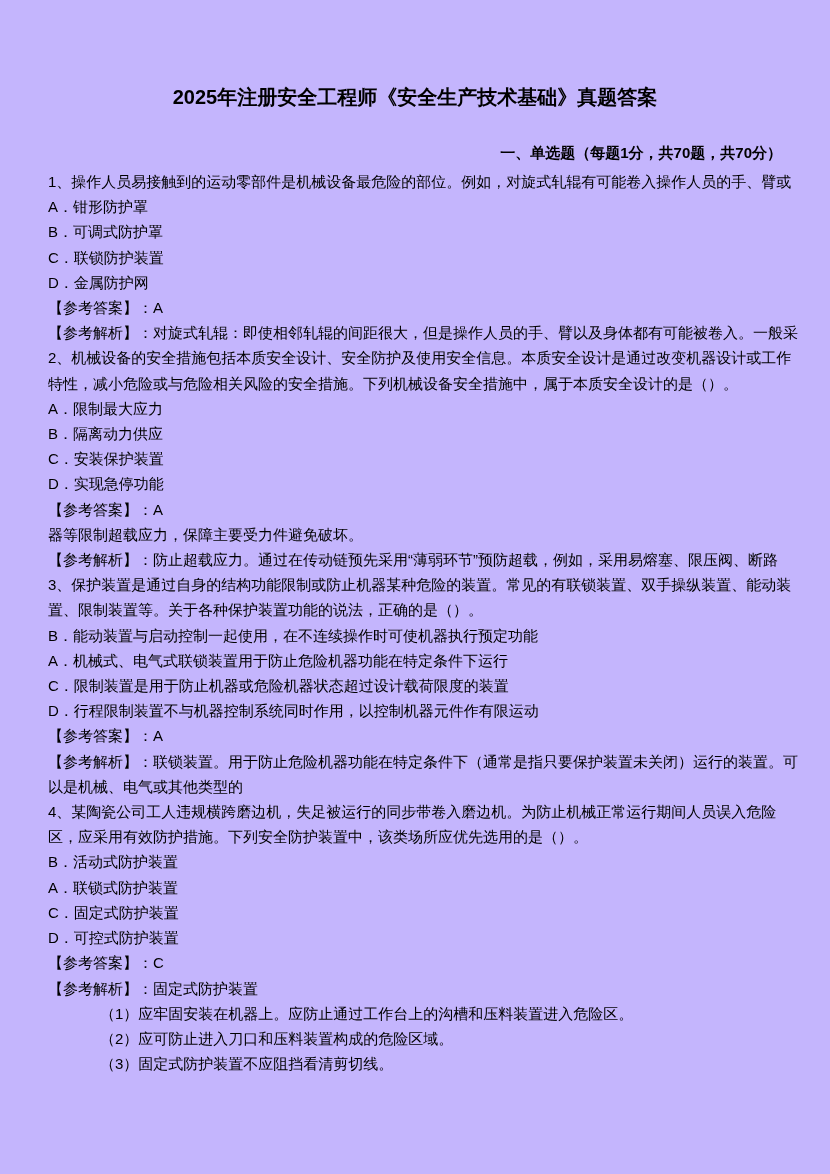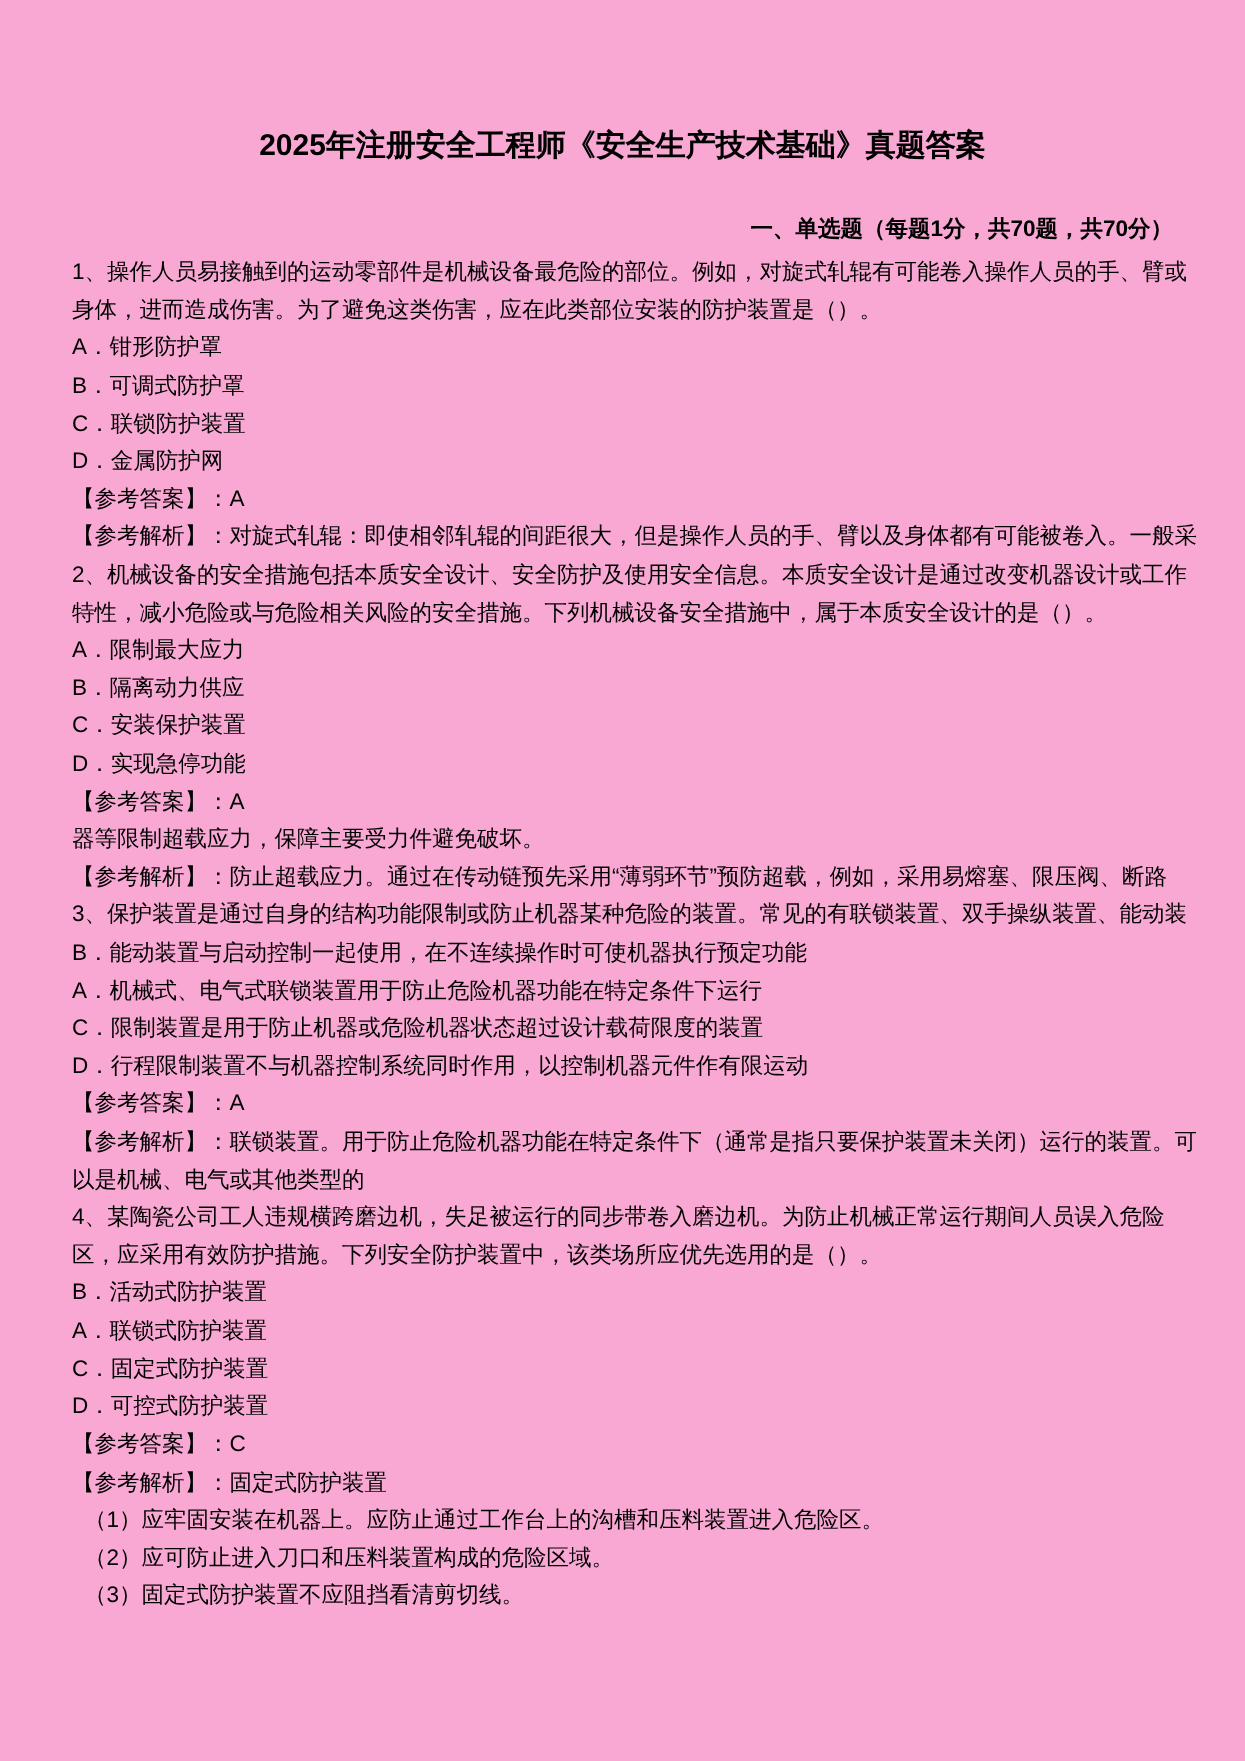--- a/index.html
+++ b/index.html
@@ -6,21 +6,21 @@
     margin: 0;
     padding: 0;
     background: #ffffff;
   }
   .page {
     position: relative;
     width: 830px;
     height: 1174px;
     box-sizing: border-box;
     padding: 84px 48px 0 48px;
-    background: #f9a8d4;
+    background: #c4b5fd;
     color: #000000;
     font-family: "Liberation Sans", "DejaVu Sans", sans-serif;
     overflow: hidden;
   }
   .doc-title {
     margin: 0;
     font-size: 20px;
     line-height: 26px;
     font-weight: 700;
     text-align: center;
@@ -41,34 +41,34 @@
   .line {
     margin: 0;
     padding: 0;
     font-size: 15px;
     line-height: 25.2px;
     font-weight: 400;
     white-space: nowrap;
   }
   .line.indent {
     padding-left: 8px;
+    margin-left: 44px;
   }
 </style>
 </head>
 <body>
 
 <div class="page">
 
   <h1 class="doc-title">2025年注册安全工程师《安全生产技术基础》真题答案</h1>
 
   <h2 class="section-heading">一、单选题（每题1分，共70题，共70分）</h2>
 
   <section class="question">
     <p class="line">1、操作人员易接触到的运动零部件是机械设备最危险的部位。例如，对旋式轧辊有可能卷入操作人员的手、臂或</p>
-    <p class="line">身体，进而造成伤害。为了避免这类伤害，应在此类部位安装的防护装置是（）。</p>
     <p class="line">A．钳形防护罩</p>
     <p class="line">B．可调式防护罩</p>
     <p class="line">C．联锁防护装置</p>
     <p class="line">D．金属防护网</p>
     <p class="line">【参考答案】：A</p>
     <p class="line">【参考解析】：对旋式轧辊：即使相邻轧辊的间距很大，但是操作人员的手、臂以及身体都有可能被卷入。一般采</p>
   </section>
 
   <section class="question">
     <p class="line">2、机械设备的安全措施包括本质安全设计、安全防护及使用安全信息。本质安全设计是通过改变机器设计或工作</p>
@@ -77,20 +77,21 @@
     <p class="line">B．隔离动力供应</p>
     <p class="line">C．安装保护装置</p>
     <p class="line">D．实现急停功能</p>
     <p class="line">【参考答案】：A</p>
     <p class="line">器等限制超载应力，保障主要受力件避免破坏。</p>
     <p class="line">【参考解析】：防止超载应力。通过在传动链预先采用“薄弱环节”预防超载，例如，采用易熔塞、限压阀、断路</p>
   </section>
 
   <section class="question">
     <p class="line">3、保护装置是通过自身的结构功能限制或防止机器某种危险的装置。常见的有联锁装置、双手操纵装置、能动装</p>
+    <p class="line">置、限制装置等。关于各种保护装置功能的说法，正确的是（）。</p>
     <p class="line">B．能动装置与启动控制一起使用，在不连续操作时可使机器执行预定功能</p>
     <p class="line">A．机械式、电气式联锁装置用于防止危险机器功能在特定条件下运行</p>
     <p class="line">C．限制装置是用于防止机器或危险机器状态超过设计载荷限度的装置</p>
     <p class="line">D．行程限制装置不与机器控制系统同时作用，以控制机器元件作有限运动</p>
     <p class="line">【参考答案】：A</p>
     <p class="line">【参考解析】：联锁装置。用于防止危险机器功能在特定条件下（通常是指只要保护装置未关闭）运行的装置。可</p>
     <p class="line">以是机械、电气或其他类型的</p>
   </section>
 
   <section class="question">

